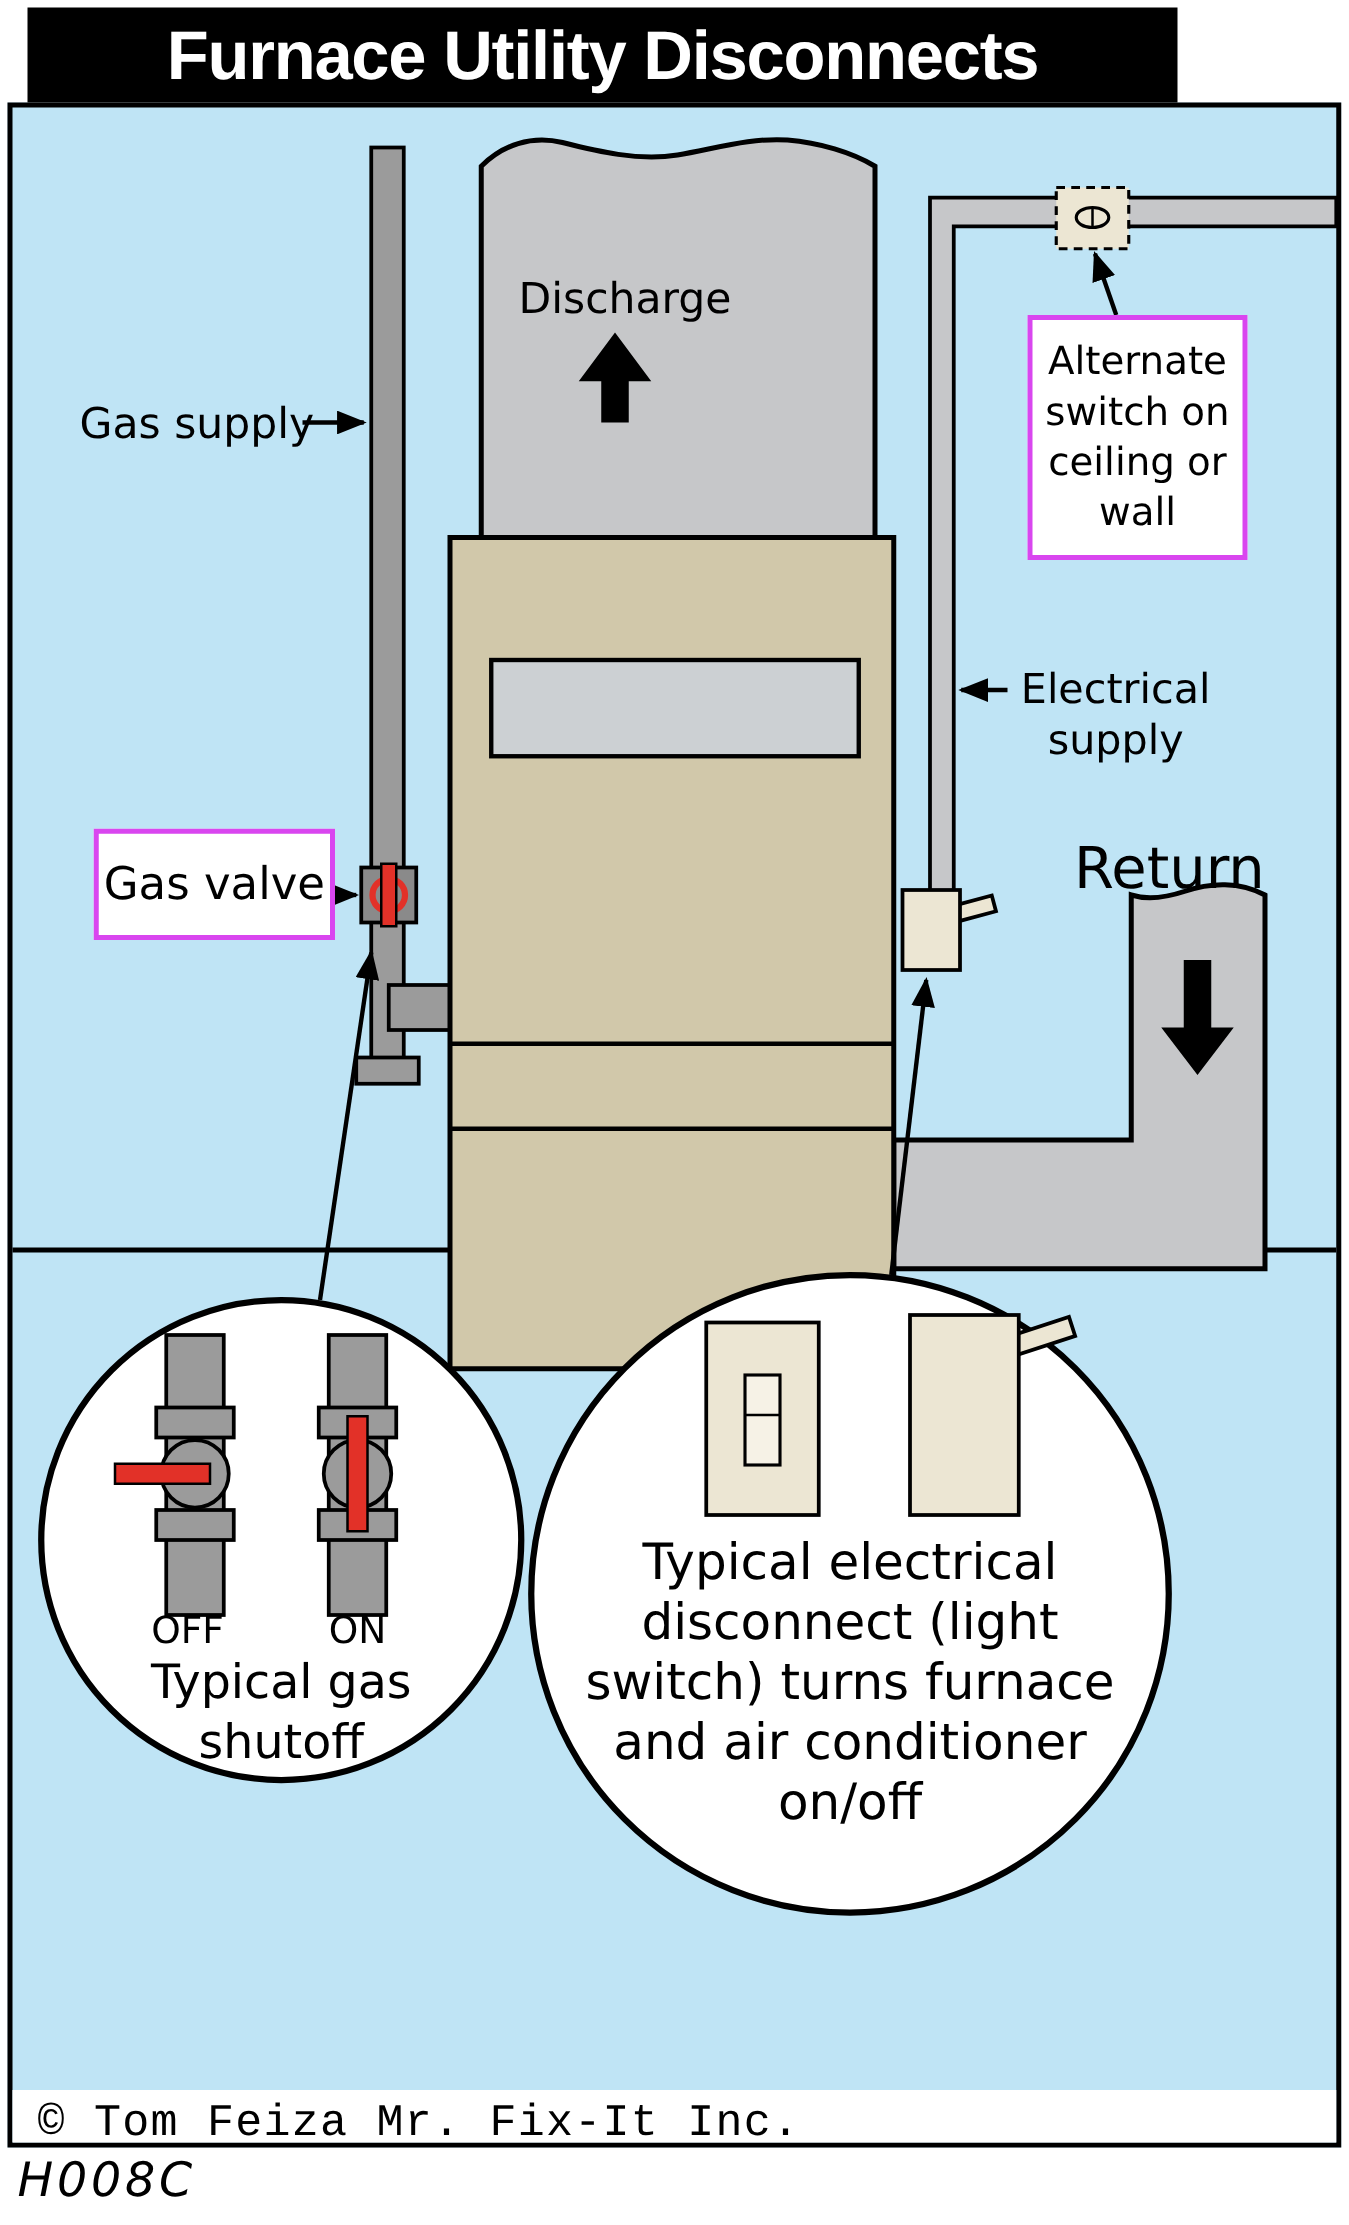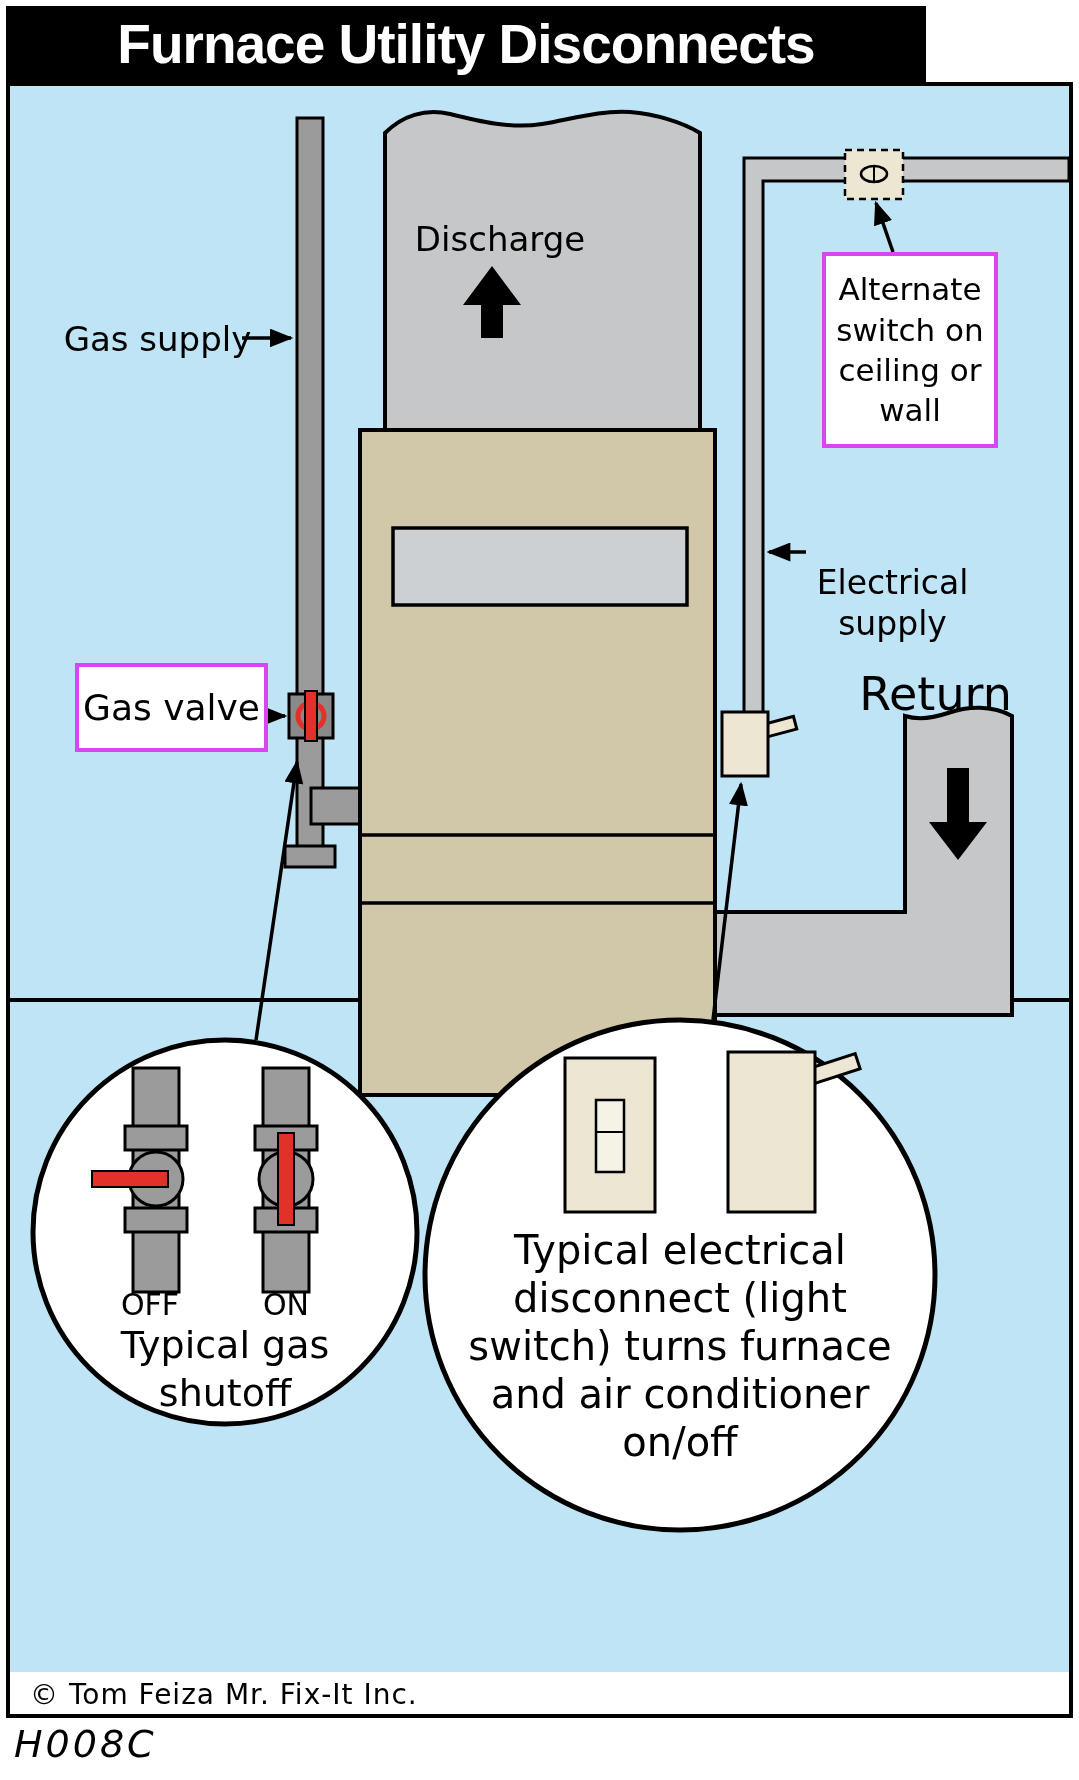--- a/index.html
+++ b/index.html
@@ -1,36 +1,36 @@
 <!DOCTYPE html>
 <html style="--bg: #bfe4f5; --duct: #c6c7c9; --pipe: #9b9b9b; --furnace: #d1c8aa; --beige: #ece6d3; --red: #e23128; --panel-gray: #ccd0d3; --valve-body: #8a8a8a;"><head>
 <meta charset="utf-8">
 <style>
   * { margin:0; padding:0; box-sizing:border-box; }
   html,body { width:1079px; height:1780px; background:#fff; }
   body { position:relative; font-family:"DejaVu Sans", sans-serif; color:#000; }
 
   .page { position:absolute; inset:0; width:1079px; height:1780px; background:#fff; overflow:hidden; }
 
-  .title-bar { position:absolute; left:6px; top:6px; width:920px; height:76px; background:#000;
+  .title-bar { position:absolute; left:22px; top:6px; width:920px; height:76px; background:#000;
                display:flex; align-items:center; justify-content:center; z-index:1; }
   .title-bar span { font-family:"Liberation Sans", sans-serif; font-weight:bold; font-size:55px;
                     letter-spacing:-1px; color:#fff; }
 
   .panel { position:absolute; left:6px; top:82px; width:1067px; height:1636px;
            background:var(--bg); border:4px solid #000; z-index:0; }
 
   svg.diagram { position:absolute; left:0; top:0; z-index:2; }
 
   .lbl { position:absolute; z-index:4; text-align:center; white-space:pre-line; line-height:1.25; }
   .box { position:absolute; z-index:4; background:#fff; border:4px solid #d946ef;
          display:flex; align-items:center; justify-content:center; text-align:center; white-space:pre-line; }
 
   .footer-strip { position:absolute; left:10px; top:1672px; width:1059px; height:42px; background:#fff; z-index:3; }
-  .copyright { position:absolute; left:30px; top:1678px; font-size:28px; z-index:5; letter-spacing:1px; }
+  .copyright { position:absolute; left:30px; top:1678px; font-size:36px; z-index:5; letter-spacing:1px;font-family:Liberation Mono, monospace; }
   .doc-code { position:absolute; left:14px; top:1722px; font-size:38px; font-style:italic; letter-spacing:3px; z-index:5; }
 
   
   .duct   { fill:var(--duct); stroke:#000; stroke-width:4; }
   .conduit{ fill:var(--duct); stroke:#000; stroke-width:3; }
   .pipe   { fill:var(--pipe); stroke:#000; stroke-width:3; }
   .furn   { fill:var(--furnace); stroke:#000; stroke-width:4; }
   .beige  { fill:var(--beige); stroke:#000; stroke-width:3; }
   .redfill{ fill:var(--red); stroke:#000; stroke-width:2; }
   .grayrect{ fill:var(--panel-gray); stroke:#000; stroke-width:3.5; }
@@ -147,21 +147,21 @@
     <span>Gas valve</span>
   </div>
 
   <div class="box" style="left:822px; top:252px; width:176px; height:196px; font-size:31px; line-height:1.3;">
     <span>Alternate
 switch on
 ceiling or
 wall</span>
   </div>
 
-  <div class="lbl" style="left:790px; top:530px; width:205px; font-size:33px;margin-top:32px;">Electrical
+  <div class="lbl" style="left:790px; top:530px; width:205px; font-size:33px;">Electrical
 supply</div>
 
   <div class="lbl" style="left:858px; top:666px; width:155px; font-size:46px;">Return</div>
 
   <div class="lbl" style="left:100px; top:1286px; width:100px; font-size:30px;">OFF</div>
 
   <div class="lbl" style="left:236px; top:1286px; width:100px; font-size:30px;">ON</div>
 
   <div class="lbl" style="left:75px; top:1322px; width:300px; font-size:38px;">Typical gas
 shutoff</div>

